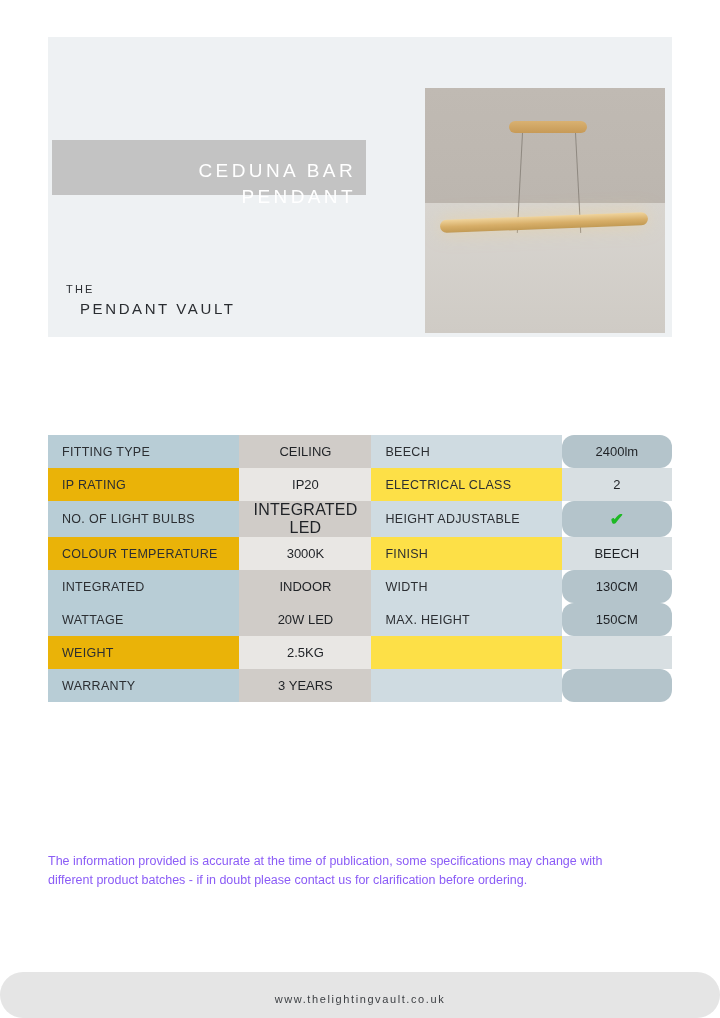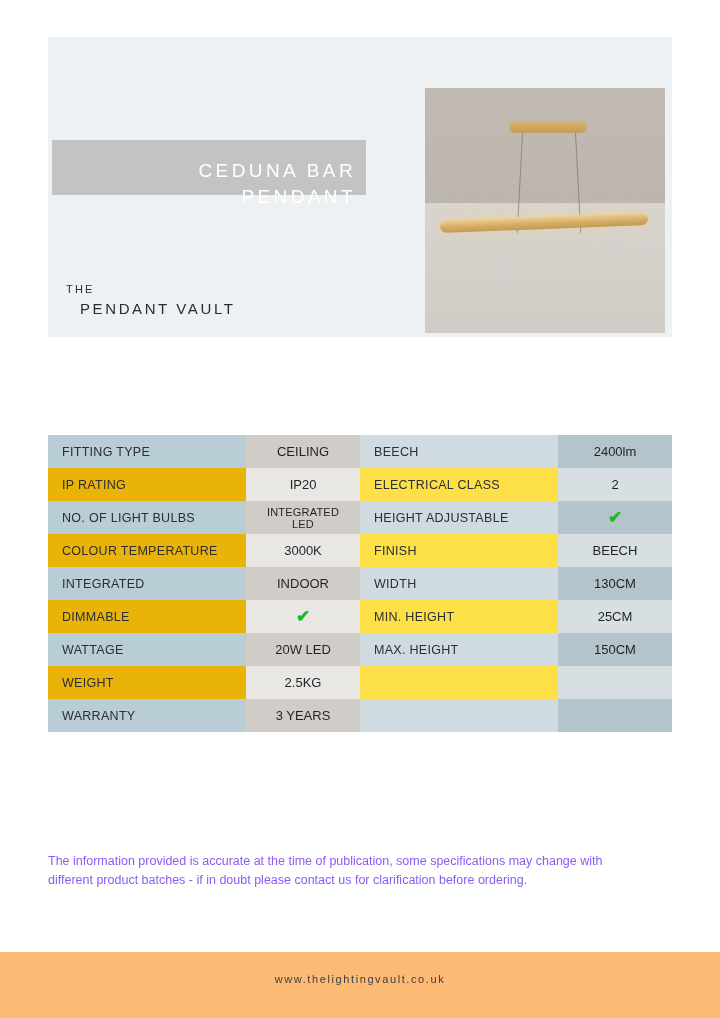--- a/index.html
+++ b/index.html
@@ -148,31 +148,31 @@
     font-size: 12.5px;
     letter-spacing: 0.3px;
     color: #2b2e32;
   }
   .val {
     width: 114px;
     text-align: center;
     font-size: 13px;
     color: #1f2226;
   }
-  .val.small { font-size: 11px; letter-spacing: 0.2px; }
+  .val.small { font-size: 16px; letter-spacing: 0.2px; }
   .tick { color: #1db924; font-size: 17px; font-weight: bold; }
 
   
   .lbl.a { background: #b8cdd6; }
   .lbl.b { background: #eab308; }
   .val.a { background: #d0ccc8; }
   .val.b { background: #e9e7e4; }
   .lbl.c { background: #cfdbe1; }
   .lbl.d { background: #fde047; }
-  .val.c { background: #b4c4cb; }
+  .val.c { background: #b4c4cb; border-radius: 12px; }
   .val.d { background: #d8dfe2; }
   .blank-r { background: #cfdbe1; }
   .blank-rv { background: #b4c4cb; }
   .blank-r2 { background: #ffffff; }
   .blank-rv2 { background: #d8dfe2; }
 
   
   .disclaimer {
     position: absolute;
     left: 48px;
@@ -180,22 +180,23 @@
     width: 600px;
     font-size: 12.5px;
     line-height: 19px;
     color: #8b5cf6;
   }
   .footer-bar {
     position: absolute;
     left: 0;
     bottom: 0;
     width: 720px;
-    height: 66px;
-    background: #fdba74;
+    height: 46px;
+    background: #e5e5e5;
+    border-radius: 24px;
   }
   .footer-url {
     position: absolute;
     width: 100%;
     top: 21px;
     text-align: center;
     font-size: 11px;
     letter-spacing: 1.6px;
     color: #3b3e42;
   }
@@ -255,26 +256,20 @@
         <td class="lbl d">FINISH</td>
         <td class="val d">BEECH</td>
       </tr>
       <tr>
         <td class="lbl a">INTEGRATED</td>
         <td class="val a">INDOOR</td>
         <td class="lbl c">WIDTH</td>
         <td class="val c">130CM</td>
       </tr>
       <tr>
-        <td class="lbl b">DIMMABLE</td>
-        <td class="val b tick">✔</td>
-        <td class="lbl d">MIN. HEIGHT</td>
-        <td class="val d">25CM</td>
-      </tr>
-      <tr>
         <td class="lbl a">WATTAGE</td>
         <td class="val a">20W LED</td>
         <td class="lbl c">MAX. HEIGHT</td>
         <td class="val c">150CM</td>
       </tr>
       <tr>
         <td class="lbl b">WEIGHT</td>
         <td class="val b">2.5KG</td>
         <td class="lbl d blank-r"></td>
         <td class="val d blank-rv"></td>

